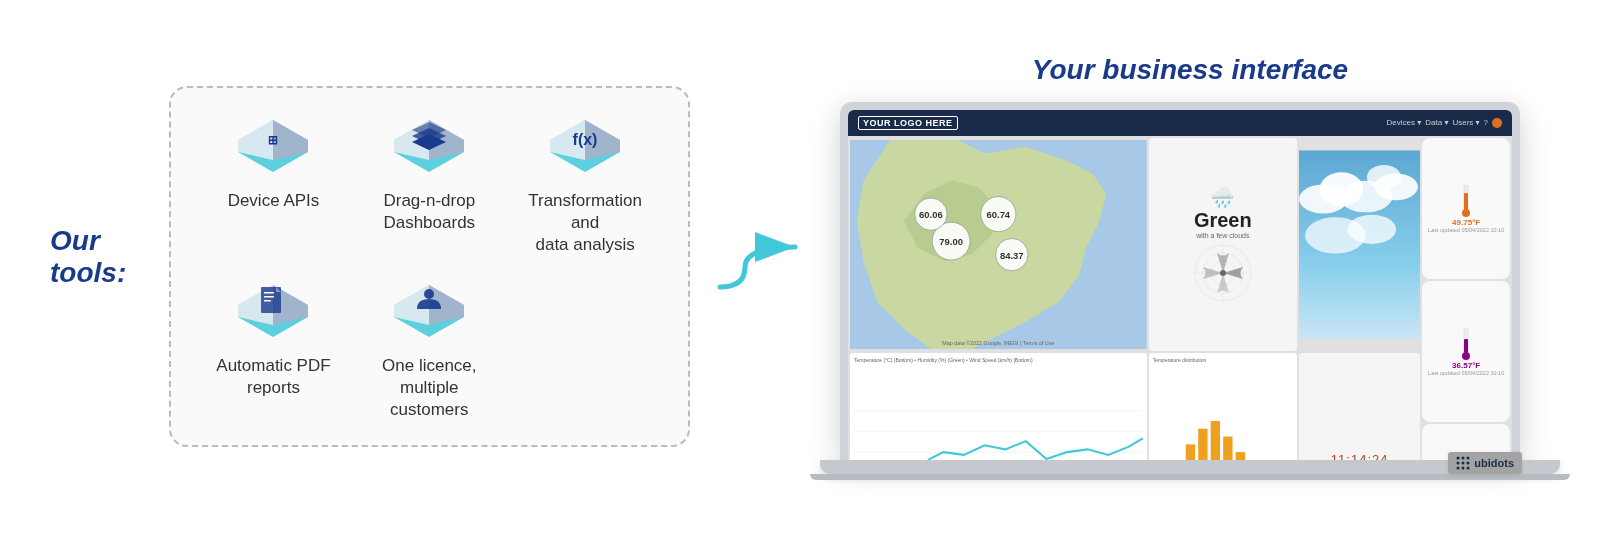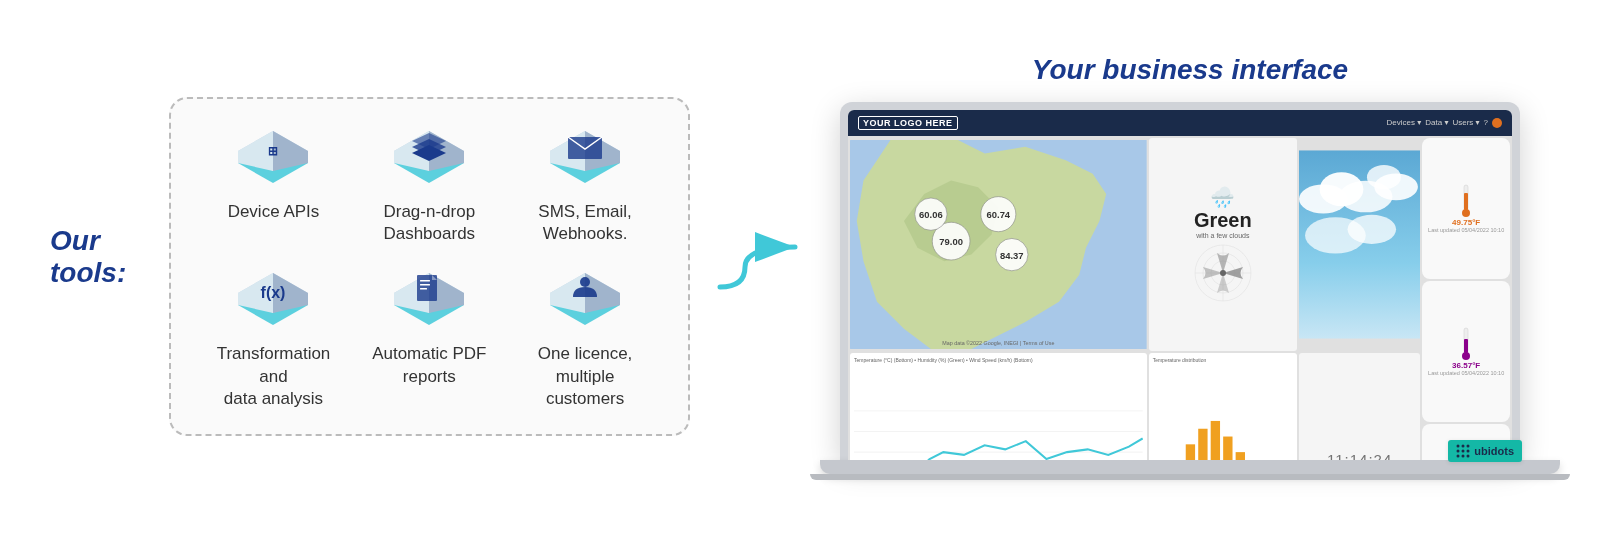--- a/index.html
+++ b/index.html
@@ -237,34 +237,20 @@
             <polygon points="45,8 10,28 10,40 45,48" fill="#d8e8f0"></polygon>
 
             <polygon points="45,26 28,18 45,10 62,18" fill="#1a3a8c" opacity="0.6"></polygon>
             <polygon points="45,32 28,24 45,16 62,24" fill="#1a3a8c" opacity="0.8"></polygon>
             <polygon points="45,38 28,30 45,22 62,30" fill="#1a3a8c"></polygon>
           </svg>
         </div>
         <div class="tool-label">Drag-n-drop<br>Dashboards</div>
       </div>
 
-      <div class="tool-item">
-        <div class="iso-icon">
-          <svg viewBox="0 0 90 70" xmlns="http://www.w3.org/2000/svg">
-            <polygon points="45,60 10,40 45,20 80,40" fill="#40c8d8" opacity="0.85"></polygon>
-            <polygon points="45,48 10,28 45,8 80,28" fill="#c8d8e8"></polygon>
-            <polygon points="45,8 80,28 80,40 45,48" fill="#a0b4cc"></polygon>
-            <polygon points="45,8 10,28 10,40 45,48" fill="#d8e8f0"></polygon>
-
-            <rect x="28" y="14" width="34" height="22" rx="1" fill="#1a3a8c" opacity="0.8"></rect>
-            <polyline points="28,14 45,26 62,14" fill="none" stroke="#fff" stroke-width="1.5"></polyline>
-          </svg>
-        </div>
-        <div class="tool-label">SMS, Email,<br>Webhooks.</div>
-      </div>
 
       <div class="tool-item">
         <div class="iso-icon">
           <svg viewBox="0 0 90 70" xmlns="http://www.w3.org/2000/svg">
             <polygon points="45,60 10,40 45,20 80,40" fill="#40c8d8" opacity="0.85"></polygon>
             <polygon points="45,48 10,28 45,8 80,28" fill="#c8d8e8"></polygon>
             <polygon points="45,8 80,28 80,40 45,48" fill="#a0b4cc"></polygon>
             <polygon points="45,8 10,28 10,40 45,48" fill="#d8e8f0"></polygon>
             <text x="45" y="33" text-anchor="middle" font-size="16" fill="#1a3a8c" font-weight="bold">f(x)</text>
           </svg>
@@ -428,21 +414,21 @@
                 </div>
 
                 <div class="dash-thermo">
                   
                   
                   
                 </div>
               </div>
 
               <div style="grid-row:2; grid-column:3; background:#f5f5f5; border-radius:3px; display:flex; align-items:center; justify-content:center;">
-                <div style="font-size:15px; font-weight:300; color:#737373; letter-spacing:1px;">11:14:24</div>
+                <div style="font-size:13px; font-weight:300; color:#c2410c; letter-spacing:1px;">11:14:24</div>
               </div>
 
               <div style="grid-row:2; grid-column:1; background:#fff; border-radius:3px; padding:4px; overflow:hidden;">
                 <div style="font-size:5px; color:#666; margin-bottom:2px;">Temperature (°C) (Bottom) • Humidity (%) (Green) • Wind Speed (km/h) (Bottom)</div>
                 <svg width="100%" height="85%" viewBox="0 0 210 80" xmlns="http://www.w3.org/2000/svg">
 
                   <line x1="0" y1="70" x2="210" y2="70" stroke="#eee" stroke-width="0.5"></line>
                   <line x1="0" y1="55" x2="210" y2="55" stroke="#eee" stroke-width="0.5"></line>
                   <line x1="0" y1="40" x2="210" y2="40" stroke="#eee" stroke-width="0.5"></line>
                   <line x1="0" y1="25" x2="210" y2="25" stroke="#eee" stroke-width="0.5"></line>
@@ -473,21 +459,21 @@
                   <line x1="2" y1="67" x2="80" y2="67" stroke="#ccc" stroke-width="0.5"></line>
                 </svg>
               </div>
 
             </div>
 
           </div>
         </div>
       </div>
 
-      <div style="position:absolute; bottom:18px; right:18px; background:#14b8a6; border-radius:3px; padding:4px 8px; display:flex; align-items:center; gap:4px; font-size:11px; font-weight:700; color:#1a2b4a; box-shadow:0 1px 4px rgba(0,0,0,0.1);">
+      <div style="position:absolute; bottom:6px; right:18px; background:#a3a3a3; border-radius:3px; padding:4px 8px; display:flex; align-items:center; gap:4px; font-size:11px; font-weight:700; color:#1a2b4a; box-shadow:0 1px 4px rgba(0,0,0,0.1);">
         <svg width="14" height="14" viewBox="0 0 14 14">
           <circle cx="2" cy="2" r="1.5" fill="#1a2b4a"></circle>
           <circle cx="7" cy="2" r="1.5" fill="#1a2b4a"></circle>
           <circle cx="12" cy="2" r="1.5" fill="#1a2b4a"></circle>
           <circle cx="2" cy="7" r="1.5" fill="#1a2b4a"></circle>
           <circle cx="7" cy="7" r="1.5" fill="#1a2b4a"></circle>
           <circle cx="12" cy="7" r="1.5" fill="#1a2b4a"></circle>
           <circle cx="2" cy="12" r="1.5" fill="#1a2b4a"></circle>
           <circle cx="7" cy="12" r="1.5" fill="#1a2b4a"></circle>
           <circle cx="12" cy="12" r="1.5" fill="#1a2b4a"></circle>

